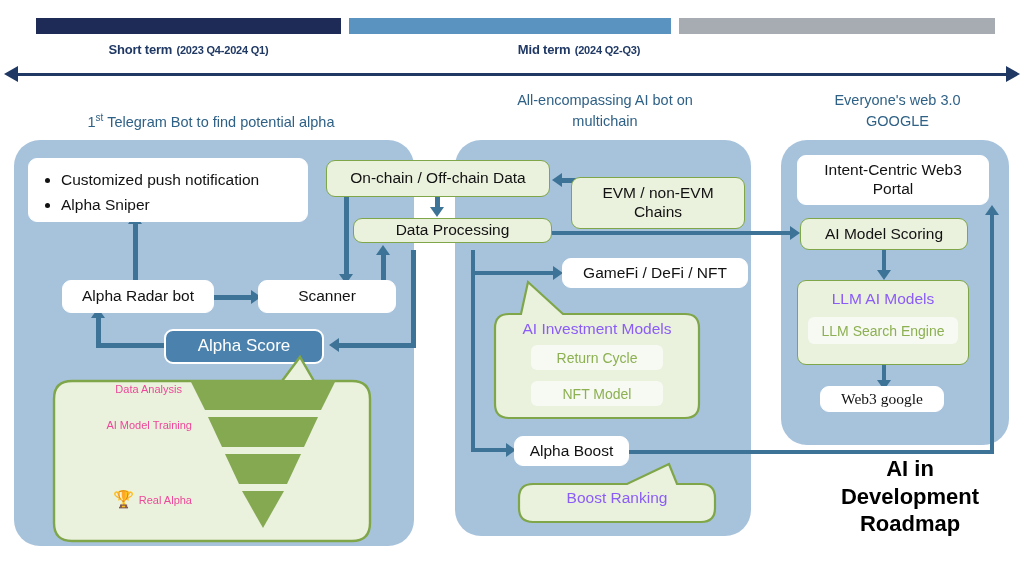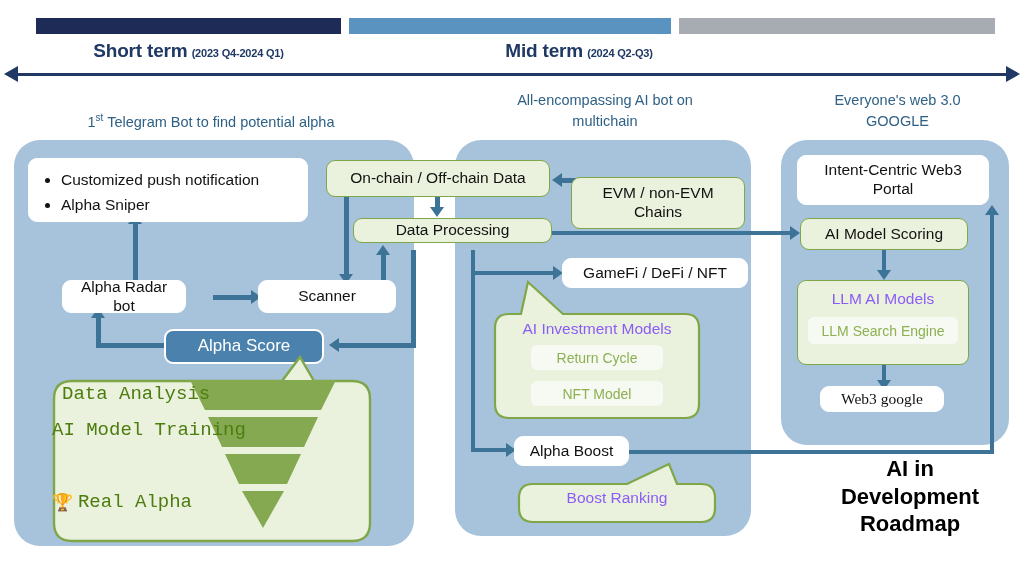--- a/index.html
+++ b/index.html
@@ -12,21 +12,21 @@
   .abs{position:absolute;box-sizing:border-box;}
 
   
   .phasebar{height:16px;top:18px;}
 
   
   .phase-head{
     top:40px;color:#1f3864;font-weight:bold;text-align:center;
     white-space:nowrap;letter-spacing:-0.2px;
   }
-  .phase-head .big{font-size:19px;}
+  .phase-head .big{font-size:13px;}
   .phase-head .small{font-size:11px;font-weight:bold;}
 
   
   .axis-line{top:73px;height:3px;background:#1f3864;left:12px;width:1000px;}
   .arrow-head{width:0;height:0;top:66px;}
   .arrow-left{left:4px;border-top:8px solid transparent;border-bottom:8px solid transparent;border-right:14px solid #1f3864;}
   .arrow-right{right:4px;border-top:8px solid transparent;border-bottom:8px solid transparent;border-left:14px solid #1f3864;}
 
   
   .phase-cap{
@@ -61,21 +61,21 @@
   
   .conn{background:#3d7396;}
   .tri{width:0;height:0;}
   .tri-down{border-left:7px solid transparent;border-right:7px solid transparent;border-top:10px solid #3d7396;}
   .tri-up{border-left:7px solid transparent;border-right:7px solid transparent;border-bottom:10px solid #3d7396;}
   .tri-right{border-top:7px solid transparent;border-bottom:7px solid transparent;border-left:10px solid #3d7396;}
   .tri-left{border-top:7px solid transparent;border-bottom:7px solid transparent;border-right:10px solid #3d7396;}
 
   
   .funnel-label{
-    font-size:19px;color:#4d7c0f;text-align:right;white-space:nowrap;font-family:Liberation Mono, monospace;
+    font-size:11px;color:#ec4899;text-align:right;white-space:nowrap;
   }
 
   .roadmap-title{
     font-size:22px;font-weight:bold;color:#000;text-align:center;line-height:1.25;
   }
   .cap-svg{position:absolute;overflow:visible;}
 </style>
 </head>
 <body>
 
@@ -130,21 +130,21 @@
   <div class="abs conn" style="left:133px;top:222px;width:5px;height:60px;"></div>
   <div class="abs tri tri-up" style="left:128px;top:214px;"></div>
 
   <div class="abs node white bullets" style="left:28px;top:158px;width:280px;height:64px;">
     <ul>
       <li>Customized push notification</li>
       <li>Alpha Sniper</li>
     </ul>
   </div>
 
-  <div class="abs node white" style="left:62px;top:280px;width:124px;height:33px;">Alpha Radar bot</div>
+  <div class="abs node white" style="left:62px;top:280px;width:152px;height:33px;">Alpha Radar bot</div>
 
   <div class="abs node white" style="left:258px;top:280px;width:138px;height:33px;">Scanner</div>
 
   <div class="abs node bluefill" style="left:164px;top:329px;width:160px;height:35px;">Alpha Score</div>
 
   <svg class="cap-svg" style="left:52px;top:355px;width:320px;height:190px;" viewBox="0 0 320 190">
     <path d="M 20 26 L 230 26 L 248 2 L 262 26 L 300 26
              Q 318 26 318 44 L 318 168 Q 318 186 300 186
              L 20 186 Q 2 186 2 168 L 2 44 Q 2 26 20 26 Z" fill="#eaf1dd" stroke="#7fa648" stroke-width="2.4"></path>
   </svg>

